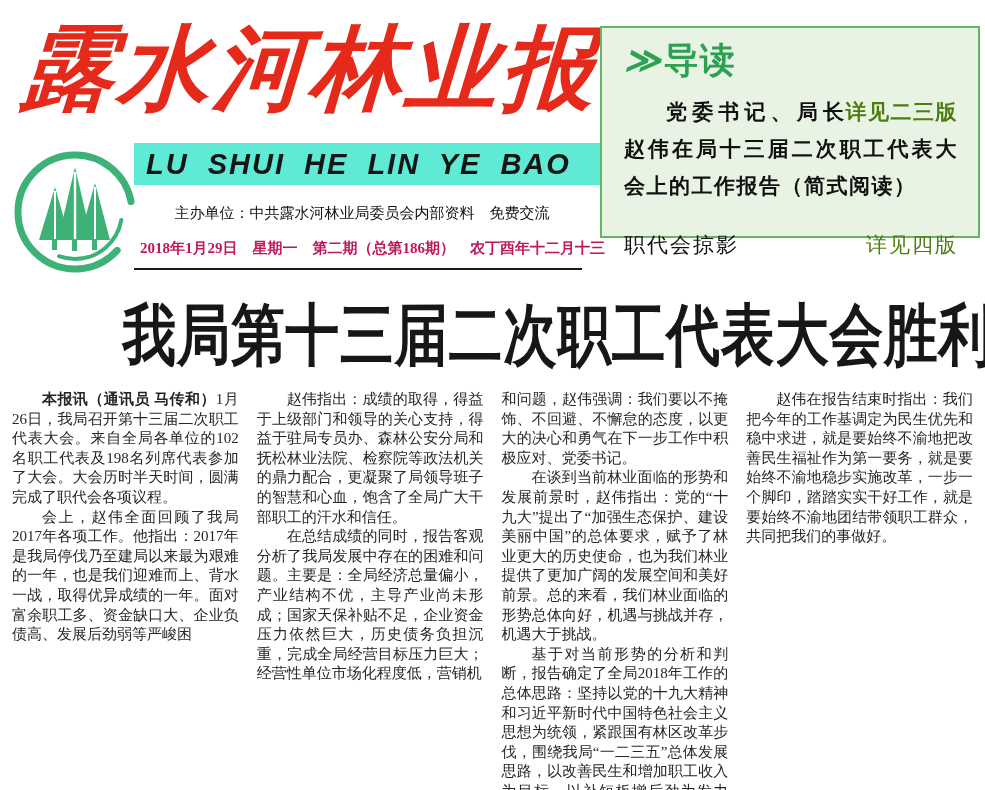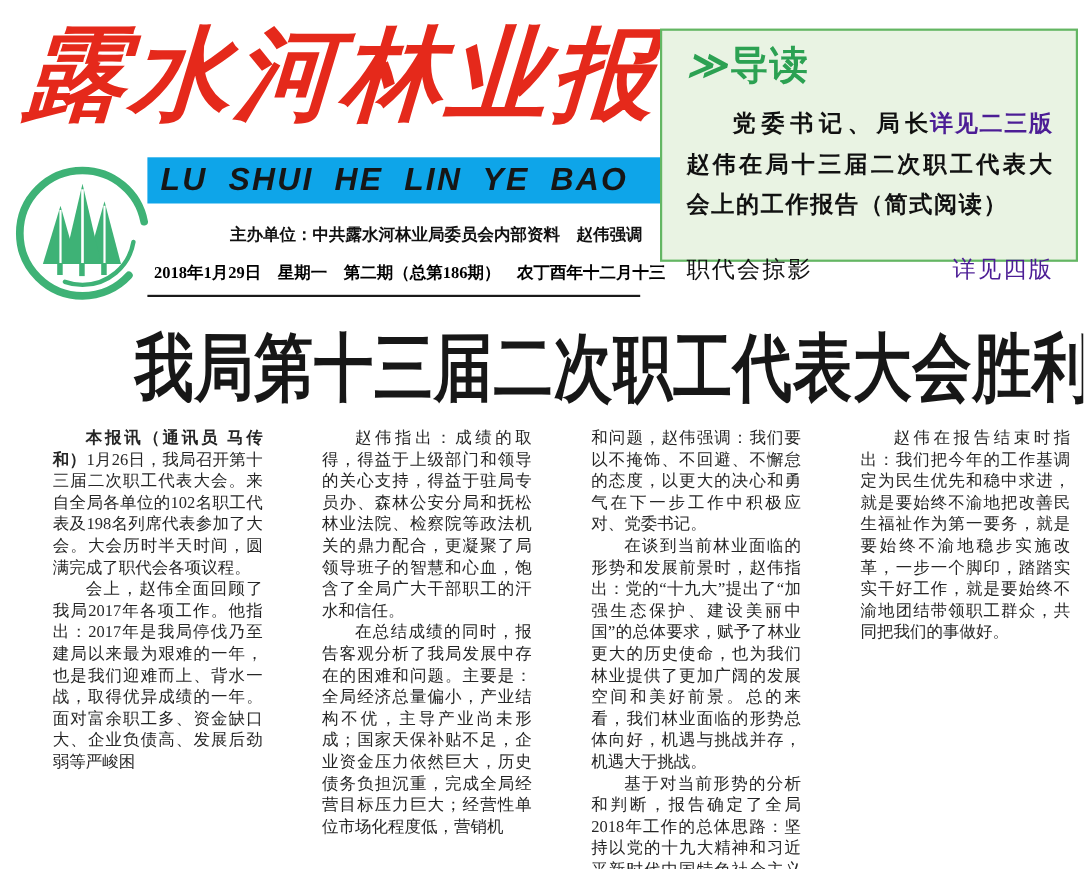--- a/index.html
+++ b/index.html
@@ -3,54 +3,54 @@
 <meta charset="utf-8">
 <style>
   html,body{margin:0;padding:0;background:#ffffff;}
   .page{position:relative;width:985px;height:790px;background:#fff;overflow:hidden;
         font-family:"Liberation Serif",serif;color:#222;}
 
   
   .calligraphy{position:absolute;left:22px;top:-6px;width:562px;height:148px;
       color:#e5291b;font-family:"Liberation Sans",sans-serif;font-weight:900;font-style:italic;
       font-size:92px;line-height:148px;letter-spacing:4px;white-space:nowrap;transform:skewX(-3deg);}
-  .pinyin-bar{position:absolute;left:134px;top:143px;width:533px;height:42px;background:#0ea5e9;
+  .pinyin-bar{position:absolute;left:134px;top:143px;width:533px;height:42px;background:#5eead4;
       font-family:"Liberation Sans",sans-serif;font-style:italic;font-weight:bold;font-size:29px;
       line-height:42px;letter-spacing:2px;word-spacing:9px;color:#161616;padding-left:12px;
       box-sizing:border-box;white-space:nowrap;}
   .logo{position:absolute;left:10px;top:147px;width:130px;height:130px;}
-  .pub-row{position:absolute;left:140px;top:204px;width:444px;display:flex;justify-content:flex-end;
-      font-size:15px;font-weight:bold;color:#111;white-space:nowrap;}
+  .pub-row{position:absolute;left:140px;top:204px;width:444px;display:flex;justify-content:center;
+      font-size:15px;font-weight:normal;color:#111;white-space:nowrap;}
   .date-row{position:absolute;left:140px;top:239px;width:444px;font-size:15px;font-weight:bold;
-      color:#000000;white-space:nowrap;}
+      color:#be185d;white-space:nowrap;}
   .mast-rule{position:absolute;left:134px;top:268px;width:448px;height:0;border-top:2px solid #1a1a1a;}
 
   
   .guide-box{position:absolute;left:600px;top:26px;width:380px;height:212px;box-sizing:border-box;
       background:#e9f3e3;border:2px solid #63b663;padding:12px 20px 0 22px;}
   .guide-head{color:#2ca152;font-size:35px;font-weight:900;font-family:"Liberation Sans",sans-serif;
       letter-spacing:1px;line-height:1.15;}
   .guide-arrows{font-style:italic;margin-right:2px;}
   .guide-item-1{margin-top:14px;font-size:21px;font-weight:bold;line-height:1.75;letter-spacing:1.5px;
       text-align:justify;text-indent:2em;color:#111;}
-  .guide-ref{color:#4c1d95;float:right;text-indent:0;}
+  .guide-ref{color:#4d7c0f;float:right;text-indent:0;}
   .guide-item-2{margin-top:26px;display:flex;justify-content:space-between;font-size:21px;
       font-weight:normal;letter-spacing:2px;color:#111;}
   .guide-item-2 .guide-ref{float:none;}
 
   
   .headline{position:absolute;left:0;top:292px;width:985px;text-align:center;margin:0;}
   .headline>span{display:inline-block;font-family:"Liberation Sans",sans-serif;font-weight:900;
       font-size:67px;line-height:86px;color:#171717;white-space:nowrap;letter-spacing:1px;
       transform:scaleX(0.8);transform-origin:50% 50%;}
 
   
   .columns{position:absolute;left:12px;top:390px;width:961px;height:400px;display:flex;gap:18px;
       overflow:hidden;}
-  .col{flex:1 1 0;text-align:justify;font-size:15px;line-height:19.6px;color:#262626;margin-left:36px;}
+  .col{flex:1 1 0;text-align:justify;font-size:15px;line-height:19.6px;color:#262626;}
   .col p{margin:0;text-indent:2em;}
   .col p.cont{text-indent:0;}
   .lead{font-weight:bold;}
 </style>
 </head>
 <body>
 
 <div class="page">
 
   <div class="calligraphy">露水河林业报</div>
@@ -68,21 +68,21 @@
       <line x1="45" y1="44" x2="45" y2="92" stroke="#ffffff" stroke-width="2"></line>
       <line x1="85" y1="40" x2="85" y2="92" stroke="#ffffff" stroke-width="2"></line>
       <line x1="65" y1="25" x2="65" y2="92" stroke="#ffffff" stroke-width="2.4"></line>
     </svg>
   </div>
 
   <div class="pinyin-bar">LU SHUI HE  LIN YE BAO</div>
 
   <div class="pub-row">
     <span>主办单位：中共露水河林业局委员会</span>
-    <span>内部资料　赵伟强调</span>
+    <span>内部资料　免费交流</span>
   </div>
 
   <div class="date-row">2018年1月29日　星期一　第二期（总第186期）　农丁酉年十二月十三</div>
 
   <div class="mast-rule"></div>
 
   <aside class="guide-box">
     <div class="guide-head">
       <span class="guide-arrows">≫</span><span>导读</span>
     </div>

